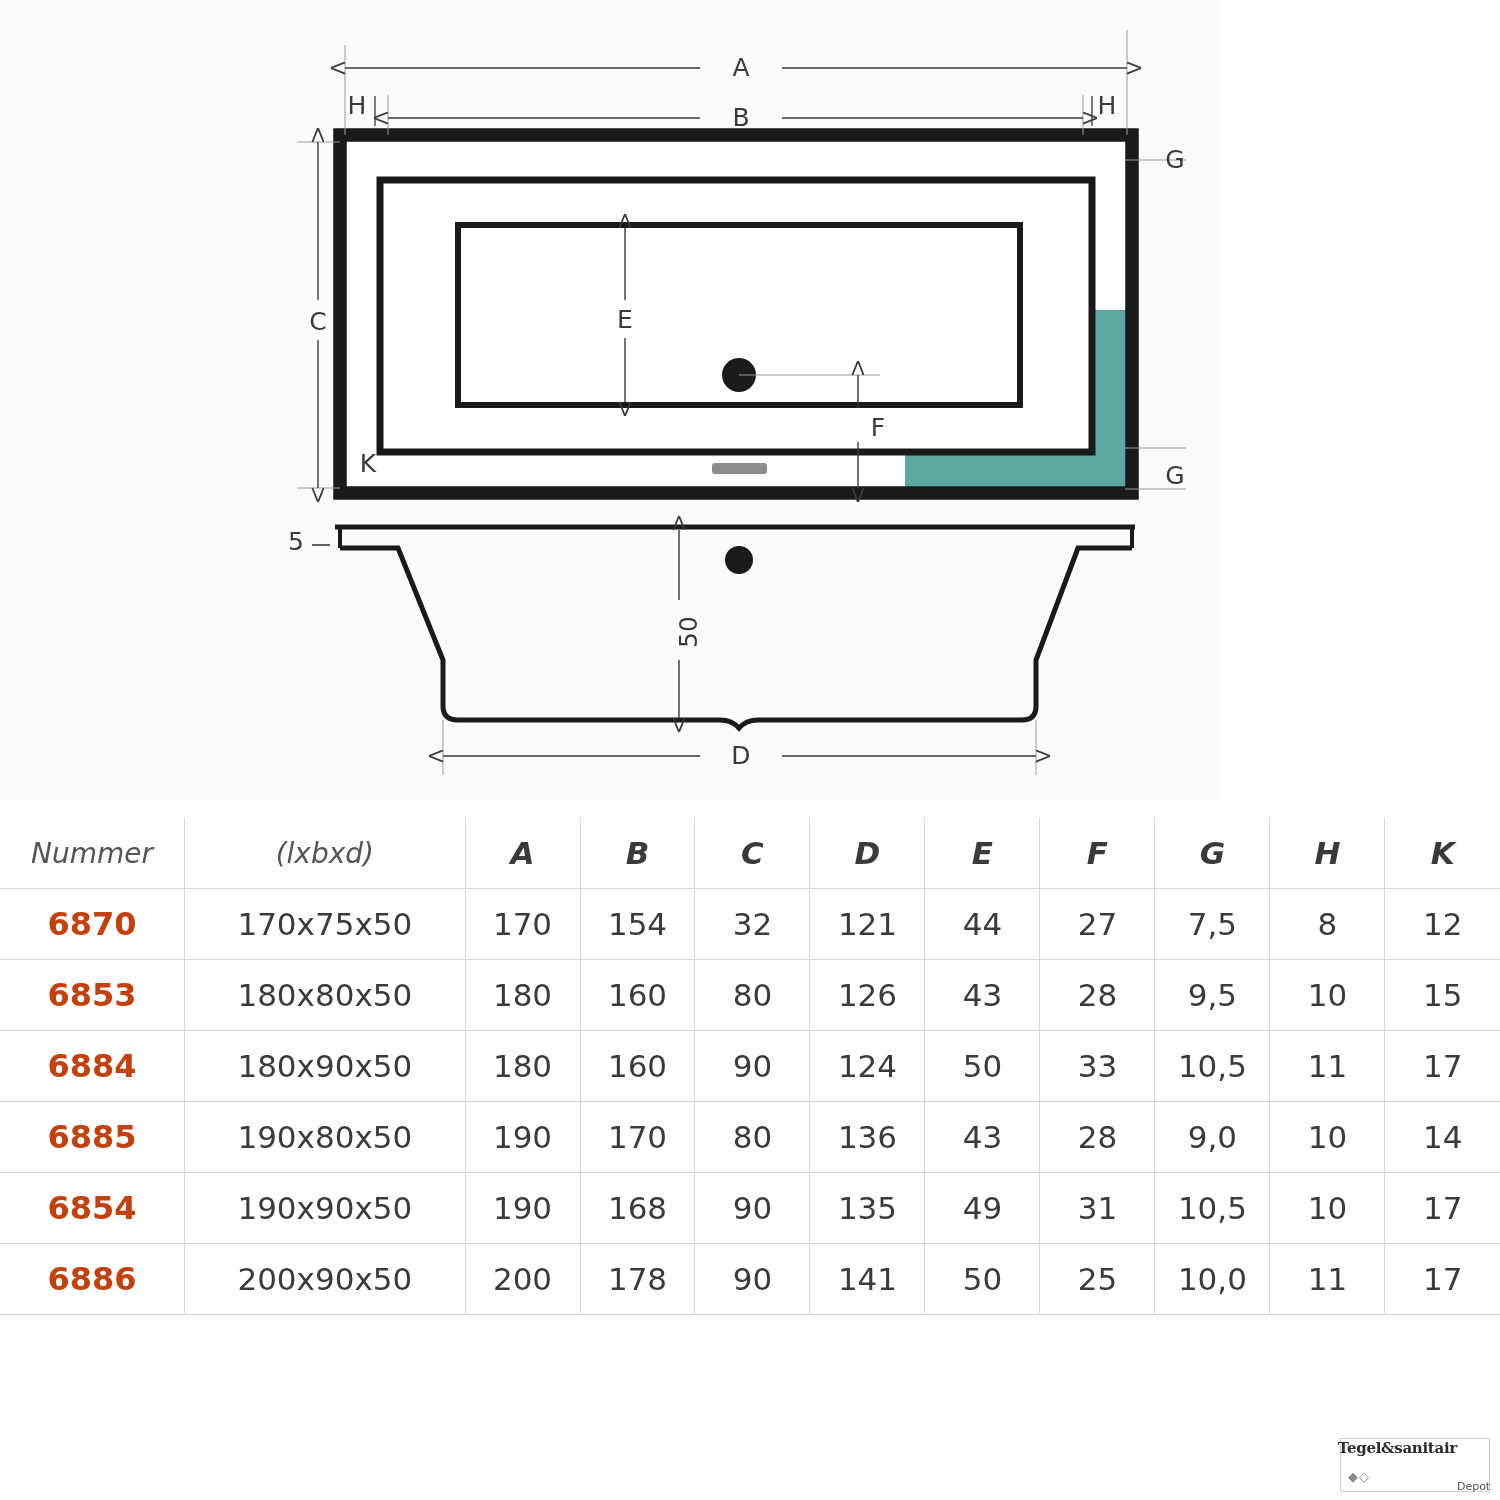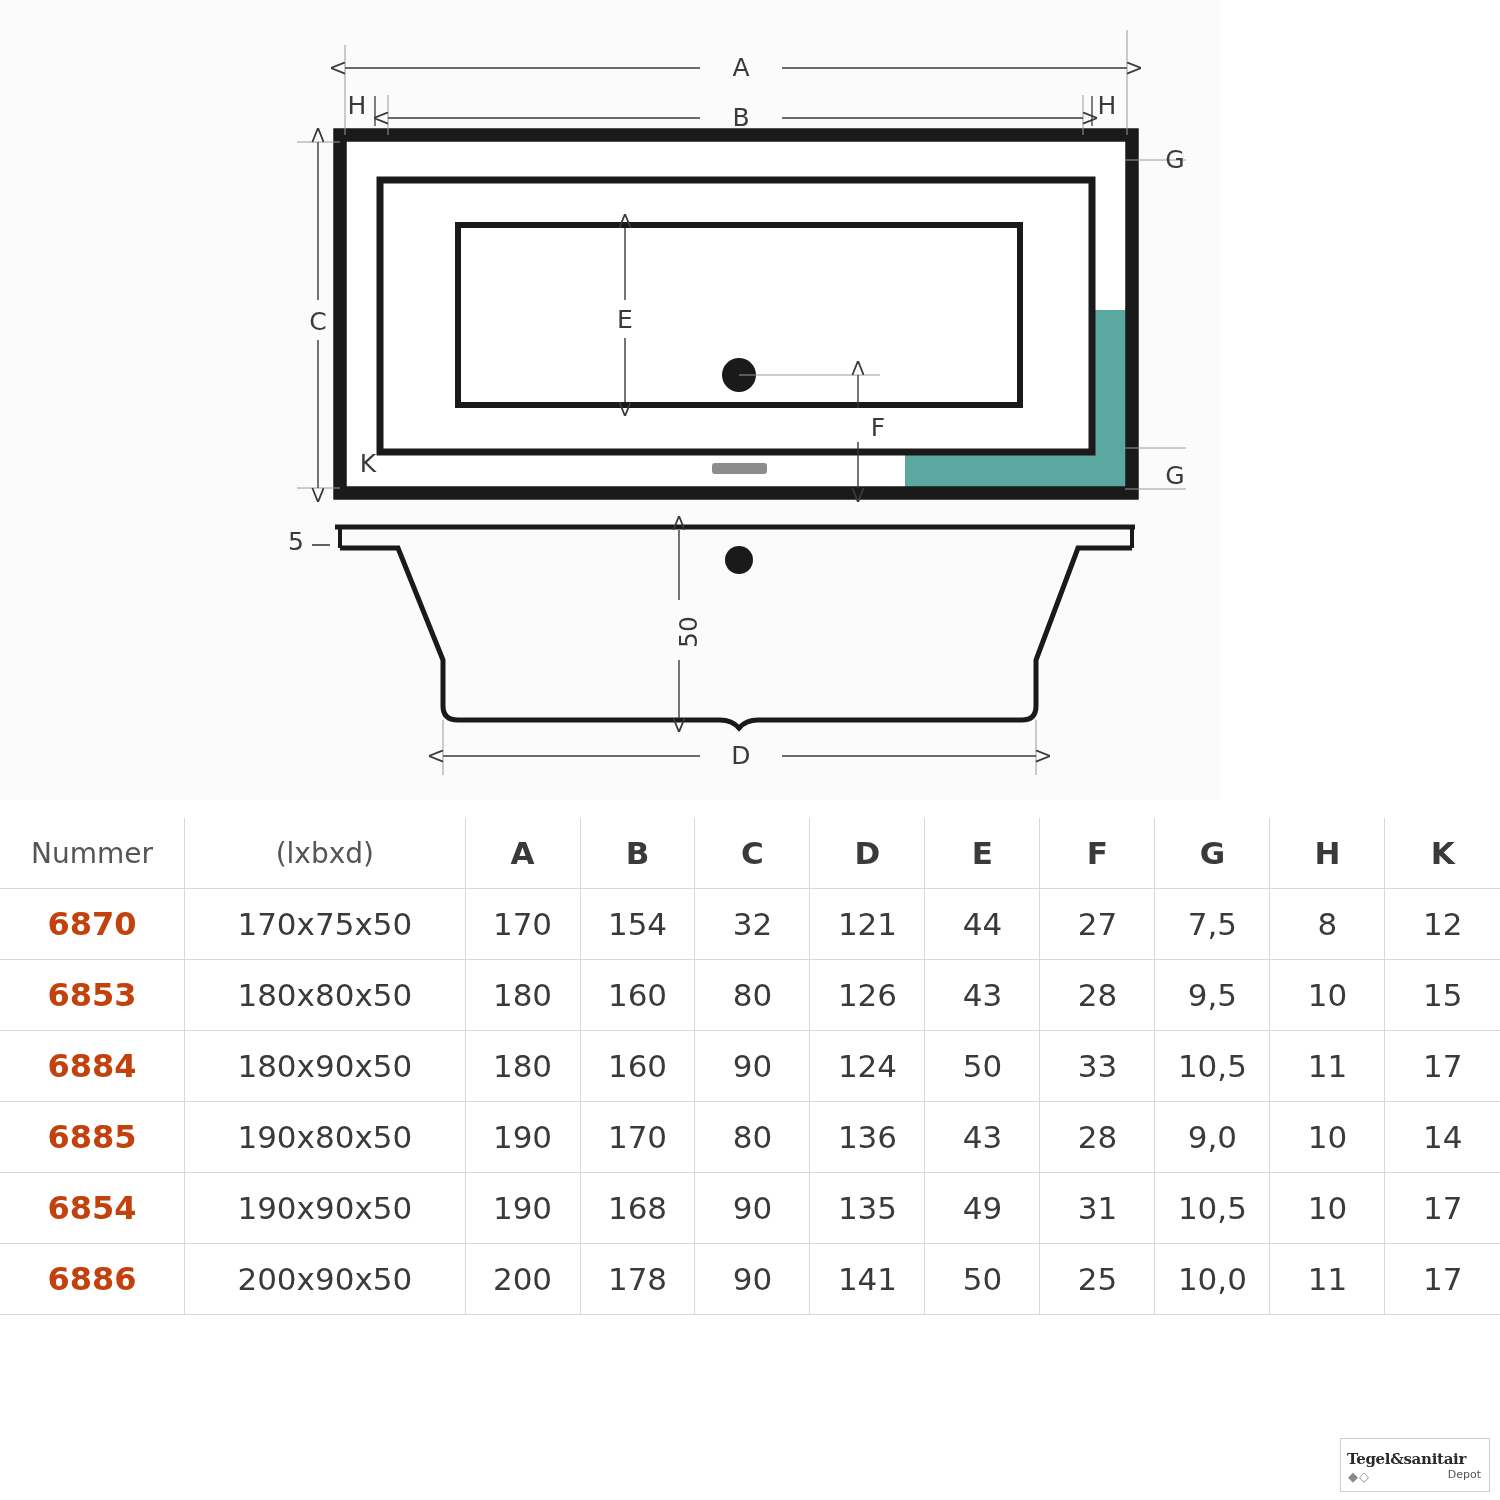--- a/index.html
+++ b/index.html
@@ -51,20 +51,21 @@
     border: 1px solid #d8d8d8;
     text-align: center;
     font-family: "DejaVu Sans", sans-serif;
     color: #3a3a3a;
     height: 70px;
     padding: 0;
   }
   table.spec thead th {
     font-size: 31px;
     font-weight: bold;
+    font-style: italic;
   }
   table.spec thead th.soft {
     font-weight: normal;
     font-size: 28px;
     color: #555;
   }
   table.spec td {
     font-size: 31px;
   }
   table.spec td.num {
@@ -88,38 +89,39 @@
   
   .logo {
     position: absolute;
     right: 10px;
     bottom: 8px;
     width: 150px;
     height: 54px;
     border: 1px solid #cfcfcf;
     background: #ffffff;
     display: flex;
-    flex-direction: column;
+    flex-direction: row;
     justify-content: center;
     padding-left: 6px;
     box-sizing: border-box;
   }
   .logo-top {
     font-family: "DejaVu Serif", serif;
     font-size: 15px;
     font-weight: bold;
     color: #2b2b2b;
     letter-spacing: -0.3px;
   }
   .logo-bottom {
     font-family: "DejaVu Sans", sans-serif;
     font-size: 11px;
     color: #555;
     text-align: right;
     padding-right: 8px;
+    margin-top: 41px;
   }
   .logo-mark {
     position: absolute;
     left: 7px;
     bottom: 7px;
     font-size: 13px;
     color: #8a8a8a;
     letter-spacing: 1px;
   }
 </style>

